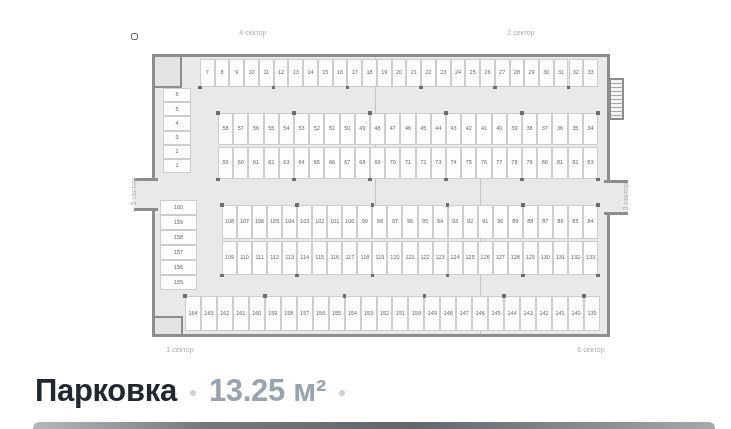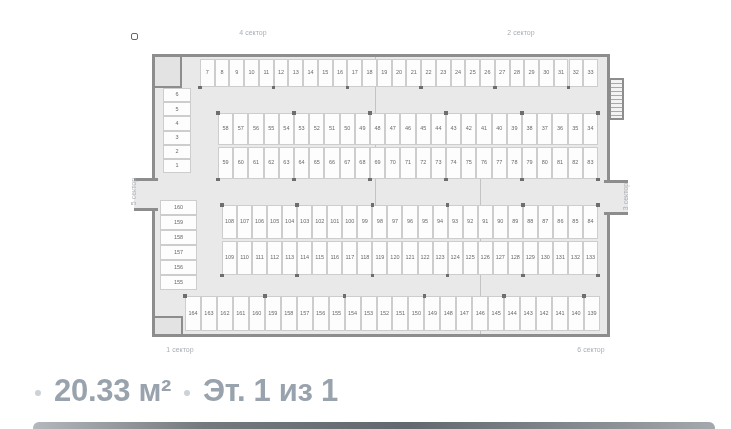--- a/index.html
+++ b/index.html
@@ -295,20 +295,20 @@
       <div class="marker" style="left: 28.25px; top: 237px;"></div>
       <div class="marker" style="left: 108.05px; top: 237px;"></div>
       <div class="marker" style="left: 187.85px; top: 237px;"></div>
       <div class="marker" style="left: 267.65px; top: 237px;"></div>
       <div class="marker" style="left: 347.45px; top: 237px;"></div>
       <div class="marker" style="left: 427.25px; top: 237px;"></div>
     </div>
 
 
   <div class="caption">
+    <span class="title">Парковка</span>
     <span class="dot"></span>
-    <span class="meta">20.33 м²</span>
+    <span class="meta">13.25 м²</span>
     <span class="dot"></span>
-    <span class="meta">Эт. 1 из 1</span>
   </div>
 
   <div class="next-card"></div>
 </div>
 
 </body></html>

